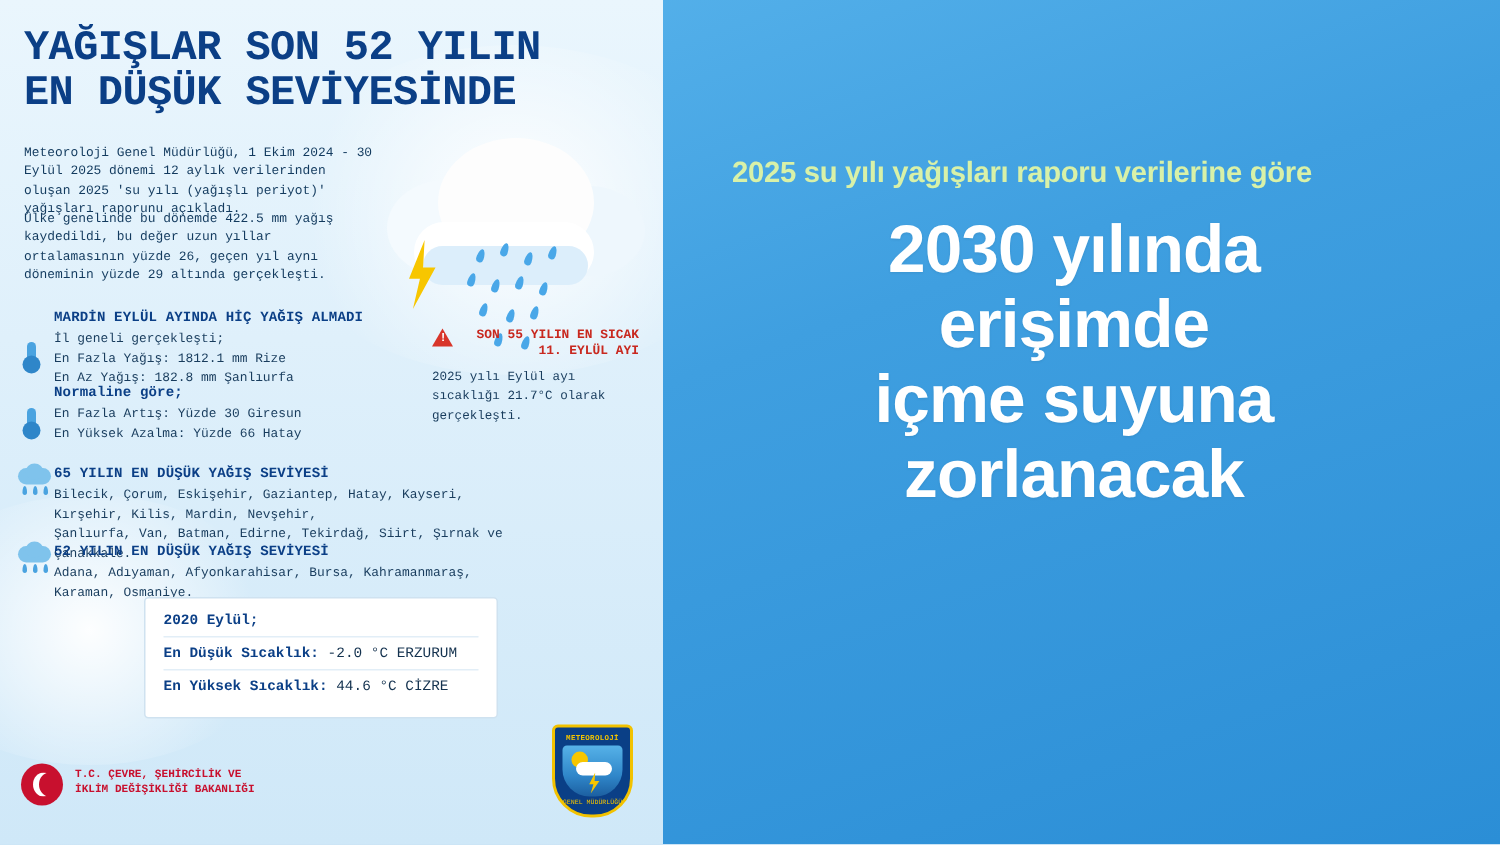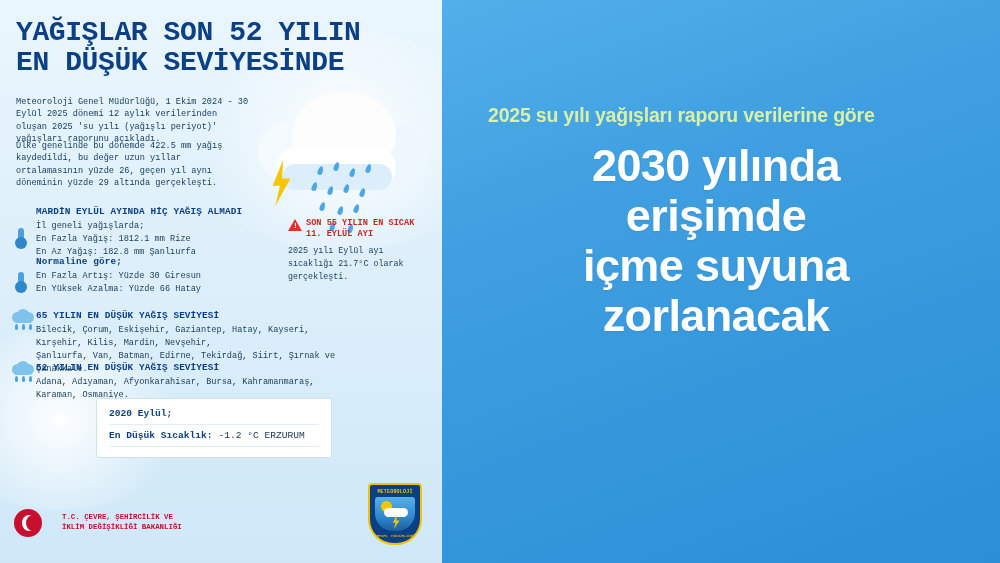--- a/index.html
+++ b/index.html
@@ -132,20 +132,21 @@
     position: absolute;
     left: 288px; top: 218px;
     width: 138px;
   }
   #warn .wtitle {
     color: #c8281f;
     font-weight: bold;
     font-size: 8.6px;
     line-height: 1.3;
     padding-left: 18px;
+    text-align: right;
   }
   #warn .wbody {
     color: #183c5d;
     font-size: 8.4px;
     line-height: 1.5;
     margin-top: 5px;
   }
   .tri-warn {
     position: absolute; left: 0; top: 1px;
     width: 0; height: 0;
@@ -168,21 +169,21 @@
     border: 1px solid #cfe2f0;
     border-radius: 3px;
     padding: 9px 12px 10px 12px;
   }
   #tempbox .row { font-size: 9.6px; color: #14324f; padding: 5px 0; }
   #tempbox .row.head { font-weight: bold; color: #0b3f86; padding-top: 0; }
   #tempbox .row b { color: #0b3f86; }
   #tempbox .divider { height: 1px; background: #e2eef7; }
 
   
-  #footer-left { position: absolute; left: 14px; bottom: 26px; display: flex; align-items: center; gap: 20px; }
+  #footer-left { position: absolute; left: 14px; bottom: 26px; display: flex; align-items: center; gap: 8px; }
   .moon-star {
     width: 28px; height: 28px; background: #c8102e; border-radius: 50%;
     position: relative; flex: none;
   }
   .moon-star::before {
     content:""; position:absolute; left: 8px; top: 6px;
     width: 14px; height: 16px; border-radius: 50%;
     box-shadow: inset 4px 0 0 0 #fff;
   }
   #footer-left .txt { color: #c8102e; font-size: 7.4px; font-weight: bold; line-height: 1.35; }
@@ -281,21 +282,21 @@
     <div class="raindrop" style="left:354px; top:204px;"></div>
     <div class="raindrop" style="left:330px; top:222px;"></div>
     <div class="raindrop" style="left:348px; top:224px;"></div>
 
     <div class="bullet-icon ico-thermo" style="top:228px;">
       <div class="stem"></div>
         <div class="bulb"></div>
     </div>
     <div class="sec" style="top:206px;">
       <h4>MARDİN EYLÜL AYINDA HİÇ YAĞIŞ ALMADI</h4>
-      <p>İl geneli yağışlarda;</p>
+      <p>İl geneli gerçekleşti;</p>
       <p>En Fazla Yağış: 1812.1 mm Rize</p>
       <p>En Az Yağış: 182.8 mm Şanlıurfa</p>
     </div>
 
     <div class="bullet-icon ico-thermo" style="top:272px;">
       <div class="stem"></div>
         <div class="bulb"></div>
     </div>
     <div class="sec" style="top:256px;">
       <h4>Normaline göre;</h4>
@@ -332,23 +333,27 @@
       <div class="tri-warn"></div>
       <div class="wtitle">SON 55 YILIN EN SICAK 11. EYLÜL AYI</div>
       <div class="wbody">2025 yılı Eylül ayı sıcaklığı 21.7°C olarak gerçekleşti.</div>
     </div>
 
     <div id="tempbox">
       <div class="row head">2020 Eylül;</div>
       <div class="divider"></div>
       <div class="row">
         <b>En Düşük Sıcaklık:</b>
-        <span>-1.2 °C ERZURUM</span>
+        <span>-2.0 °C ERZURUM</span>
       </div>
       <div class="divider"></div>
+      <div class="row">
+        <b>En Yüksek Sıcaklık:</b>
+        <span>44.6 °C CİZRE</span>
+      </div>
     </div>
 
     <div id="footer-left">
       <div class="moon-star"></div>
       <div class="txt">
         <div>T.C. ÇEVRE, ŞEHİRCİLİK VE</div>
         <div>İKLİM DEĞİŞİKLİĞİ BAKANLIĞI</div>
       </div>
     </div>
 

